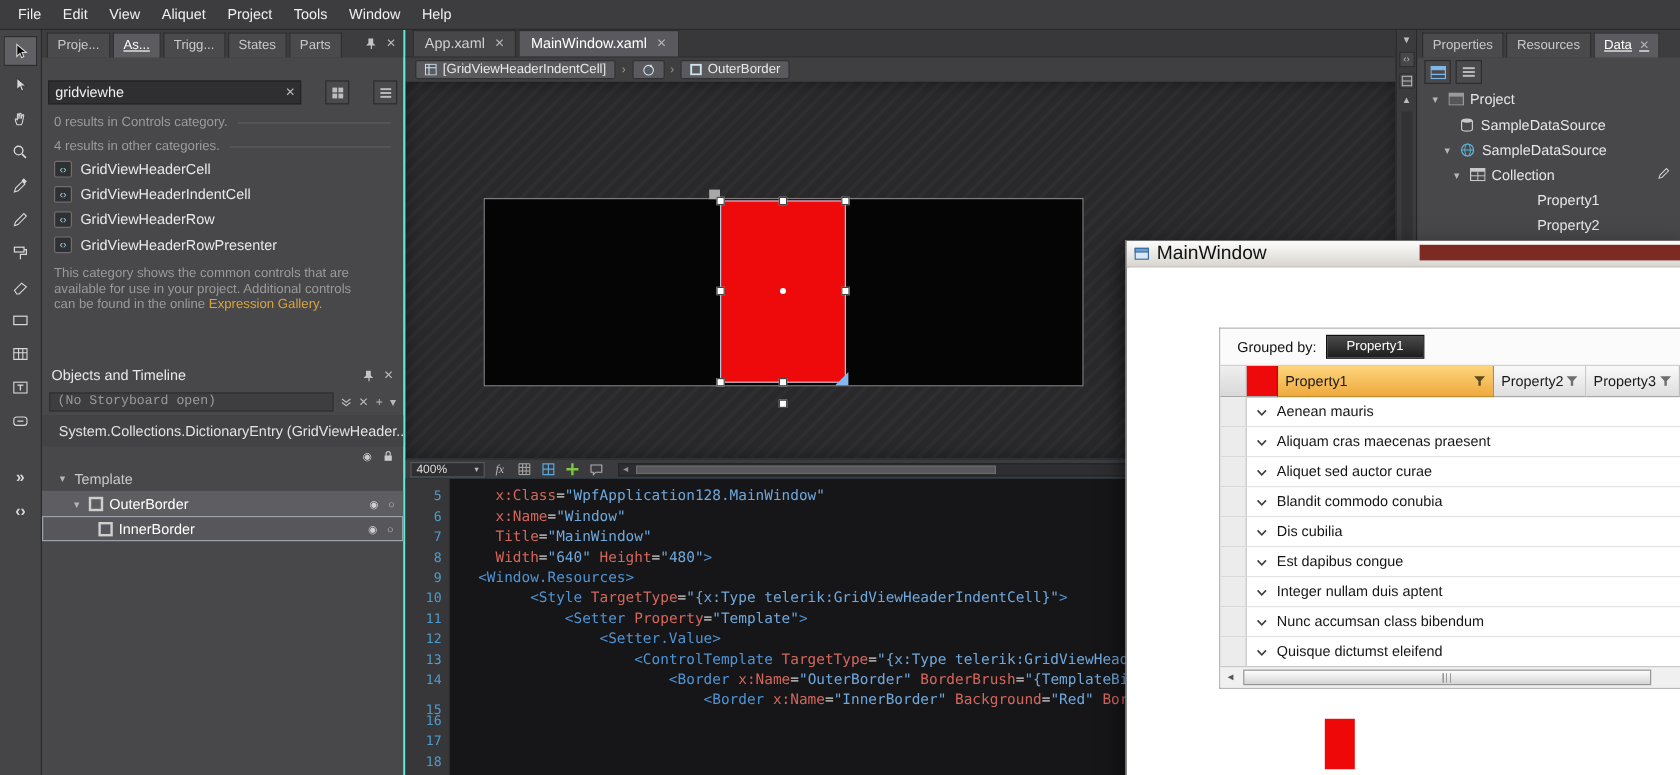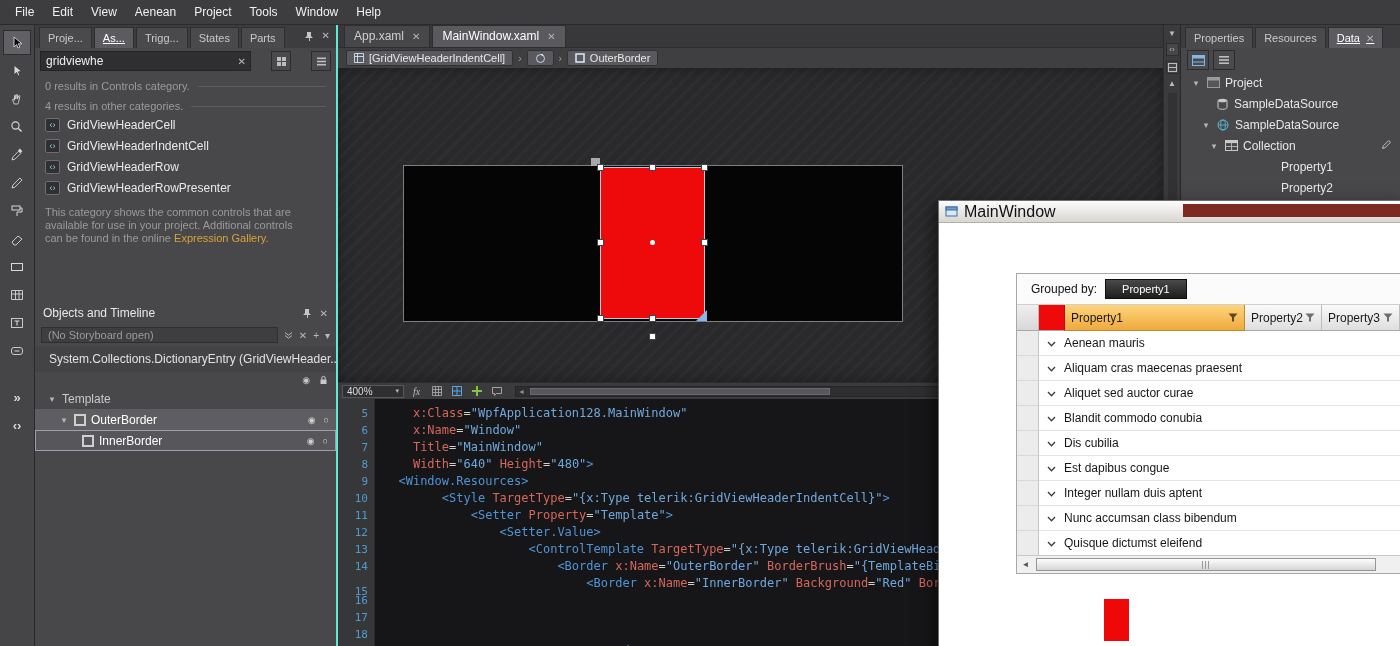--- a/index.html
+++ b/index.html
@@ -18,38 +18,38 @@
   .tool-btn.active { background:#616165; border:1px solid #2d2d2f; }
   .tool-gap { height:16px; }
   .tool-glyph { font-size:13px; font-weight:bold; color:#d8d8d8; }
 
   
   .assets { position:absolute; left:35px; top:25px; width:303px; height:621px; background:#48484b; border-right:2px solid #5eead4; }
   .panel-tabs { height:23px; display:flex; align-items:flex-end; background:#3d3d40; padding-left:4px; gap:2px; position:relative; }
   .panel-tab { font-size:11px; color:#c9c9c9; padding:4px 8px 4px; background:#4a4a4d; border:1px solid #2e2e30; border-bottom:none; white-space:nowrap; display:flex; align-items:center; gap:6px; }
   .panel-tab.active { background:#5c5c60; color:#fff;text-decoration:underline; }
   .tab-tools { position:absolute; right:4px; top:5px; display:flex; gap:7px; align-items:center; color:#bdbdbd; font-size:10px; }
-  .search-row { display:flex; align-items:center; padding:3px 5px; gap:20px; height:26px; }
+  .search-row { display:flex; align-items:center; padding:3px 5px; gap:20px; height:26px;margin-top:16px; }
   .search-wrap { flex:1; position:relative; display:flex; align-items:center; background:#2f2f32; border:1px solid #242426; height:20px; }
   .search-wrap input { flex:1; background:transparent; border:none; outline:none; color:#efefef; font-size:12px; padding:0 18px 0 5px; font-family:inherit; }
   .search-clear { position:absolute; right:4px; color:#b9b9b9; font-size:10px; cursor:default; }
   .mini-btn { width:20px; height:20px; background:#4a4a4d; border:1px solid #2c2c2e; display:flex; align-items:center; justify-content:center; }
   .cat { display:flex; align-items:center; gap:8px; padding:6px 10px 2px; color:#9b9b9b; font-size:11px; }
   .cat .line { flex:1; height:1px; background:#5d5d60; }
   .asset-item { display:flex; align-items:center; gap:7px; height:21px; padding-left:10px; color:#e9e9e9; font-size:12px; }
   .asset-ico { width:15px; height:14px; background:#303033; border:1px solid #6e6e71; color:#8fd7e8; font-size:9px;
     line-height:12px; text-align:center; border-radius:2px; flex:0 0 auto; }
   .asset-desc { color:#9a9a9a; font-size:11px; line-height:13px; padding:8px 10px 0; width:285px; }
   .link { color:#d9a33d; }
 
   .ot { position:absolute; left:0; top:277px; width:100%; }
   .ot-header { height:22px; display:flex; align-items:center; padding:0 8px; color:#e8e8e8; font-size:12px; }
   .ot-header .sp { flex:1; }
   .sb-row { height:22px; display:flex; align-items:center; padding:0 6px; gap:6px; color:#b9b9b9; }
-  .sb-box { flex:1; height:16px; background:#3e3e41; border:1px solid #2f2f31; color:#9a9a9a; font-size:11px; display:flex; align-items:center; padding-left:6px; }
+  .sb-box { flex:1; height:16px; background:#3e3e41; border:1px solid #2f2f31; color:#9a9a9a; font-size:11px; display:flex; align-items:center; padding-left:6px;font-family:Liberation Mono, monospace; }
   .icon-s { color:#b9b9b9; font-size:10px; }
   .scope-row { height:26px; display:flex; align-items:center; gap:6px; padding:0 8px; color:#e2e2e2; font-size:12px; white-space:nowrap; overflow:hidden; background:#434346; }
   .eyelock-row { height:16px; display:flex; align-items:center; justify-content:flex-end; gap:9px; padding-right:8px; color:#c9c9c9; font-size:9px; }
   .t-row { height:21px; display:flex; align-items:center; gap:5px; font-size:12px; color:#dcdcdc; }
   .t-row .exp { color:#b5b5b5; font-size:9px; width:10px; text-align:center; }
   .t-row.outer { background:#5e5e62; color:#fff; }
   .t-row.inner { background:#57575b; border:1px solid #99a2ac; color:#fff; }
   .t-right { margin-left:auto; display:flex; gap:8px; padding-right:7px; align-items:center; color:#cfcfcf; font-size:9px; }
   .border-ico { width:12px; height:12px; border:2px solid #cfcfcf; flex:0 0 auto; }
 
@@ -141,21 +141,21 @@
 </style>
 </head>
 <body>
 
 <div id="root">
 
   <div class="menubar" id="menubar">
       <span class="menu-item">File</span>
       <span class="menu-item">Edit</span>
       <span class="menu-item">View</span>
-      <span class="menu-item">Aenean</span>
+      <span class="menu-item">Aliquet</span>
       <span class="menu-item">Project</span>
       <span class="menu-item">Tools</span>
       <span class="menu-item">Window</span>
       <span class="menu-item">Help</span>
     </div>
 
   <div class="tool-col">
     <div class="tool-btn active">
       <svg width="16" height="16" viewBox="0 0 16 16">
           <path d="M5 2l0 10 2.6-2.5L9 13l1.8-.8-1.4-3.4H13z" fill="#0a0a0a" stroke="#d8d8d8" stroke-width="0.9"></path>

